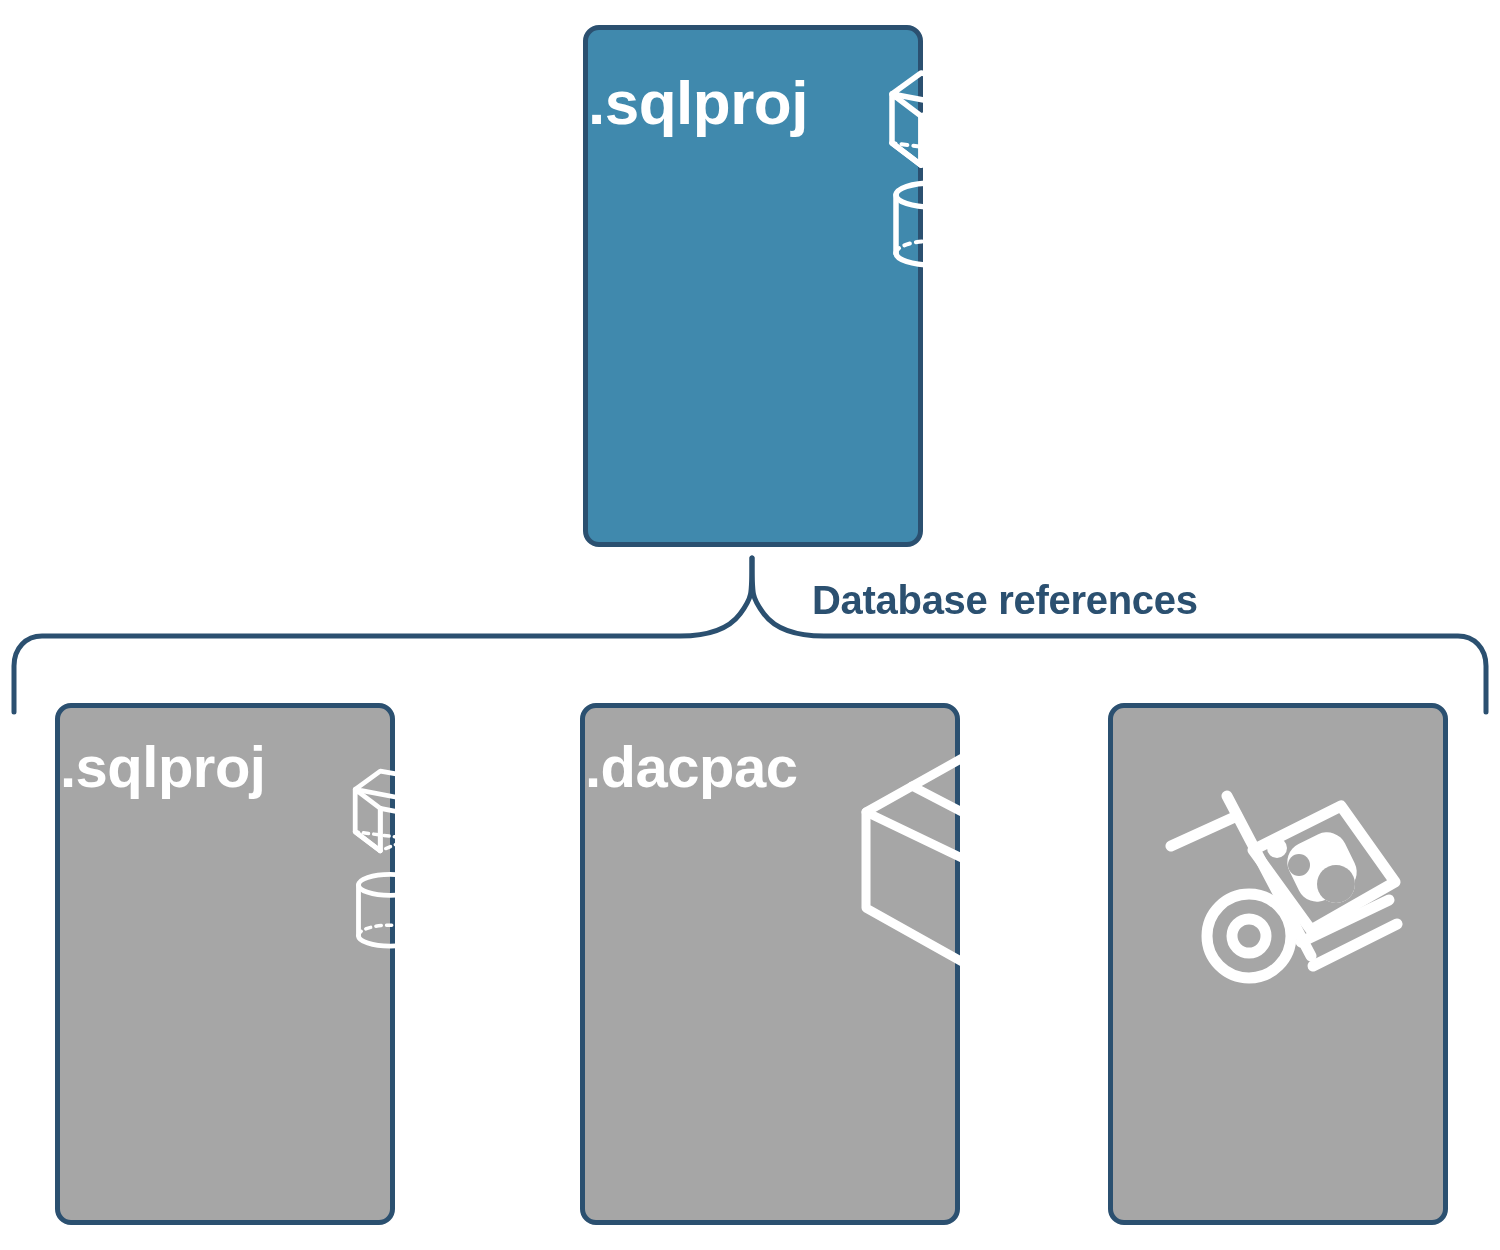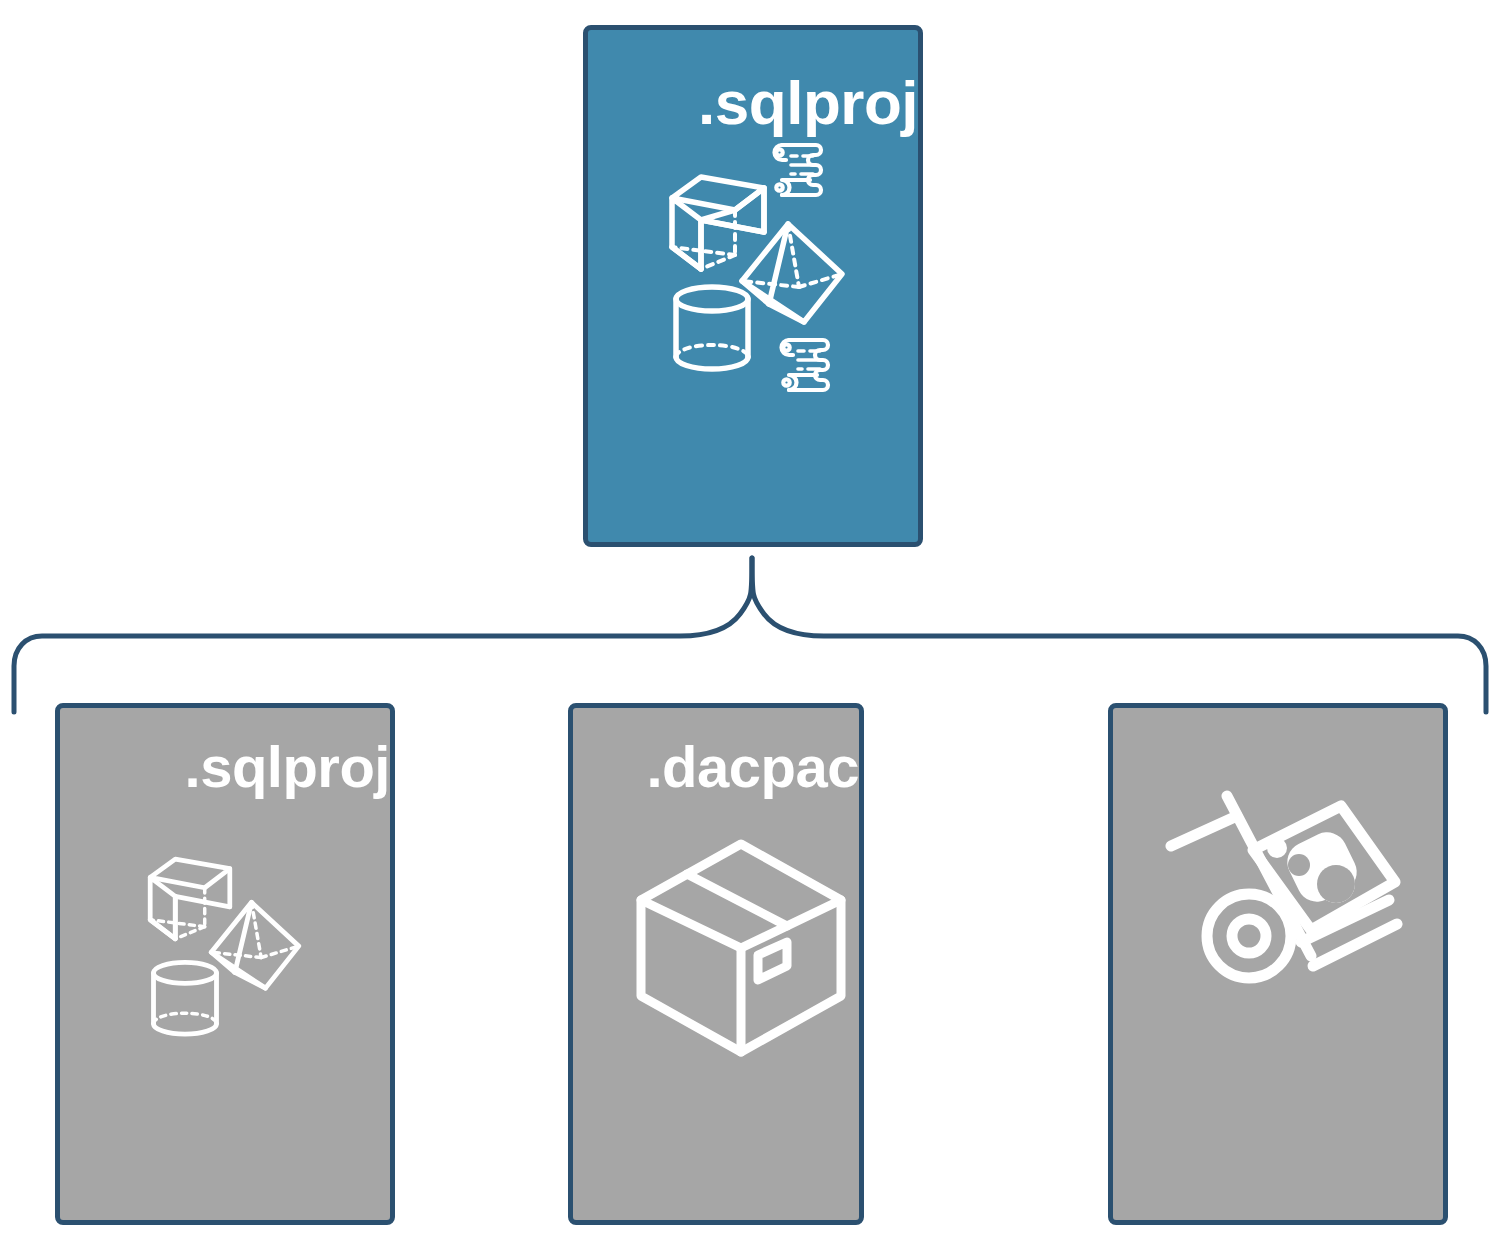--- a/index.html
+++ b/index.html
@@ -19,24 +19,23 @@
     inset: 0;
     width: 1500px;
     height: 1250px;
   }
 
   
   .card {
     position: absolute;
     box-sizing: border-box;
     border: 5px solid #2B5070;
-    border-radius: 8px;
+    border-radius: 16px;
     display: flex;
-    flex-direction: column;
-    align-items: flex-end;
+    align-items: flex-start;
   }
   .card-blue { background: #4089AD; }
   .card-gray { background: #A6A6A6; }
 
   .card-title {
     color: #ffffff;
     font-weight: bold;
     letter-spacing: -0.5px;
     line-height: 1;
     text-align: center;
@@ -54,23 +53,23 @@
     margin-top: 42px;
   }
 
   #card-sqlproj-ref {
     left: 55px;
     top: 703px;
     width: 340px;
     height: 522px;
   }
   #card-dacpac {
-    left: 568px;
+    left: 580px;
     top: 703px;
-    width: 296px;
+    width: 380px;
     height: 522px;
   }
   #card-nupkg {
     left: 1108px;
     top: 703px;
     width: 340px;
     height: 522px;
   }
   .card-gray .card-title {
     font-size: 58px;
@@ -207,20 +206,21 @@
              C26 96, 14 108, 14 126
              L14 172" fill="none" stroke="#2B5070" stroke-width="5" stroke-linecap="round"></path>
     <path d="M752 18
              C752 56, 752 58, 764 74
              C776 90, 798 96, 824 96
              L1458 96
              C1474 96, 1486 108, 1486 126
              L1486 172" fill="none" stroke="#2B5070" stroke-width="5" stroke-linecap="round"></path>
   </svg>
 
+  <div id="ref-label">Database references</div>
 
   <div class="card card-gray" id="card-sqlproj-ref">
     <div class="card-title">.sqlproj</div>
     <div class="icon-area">
 
       <svg style="left:85px; top:58px;" width="90" height="90" viewBox="0 0 104 104">
         <g fill="none" stroke="#ffffff" stroke-width="5.5" stroke-linejoin="round" stroke-linecap="round">
           <path d="M6 27 L35 6 L98 17 L69 39 Z"></path>
           <path d="M6 27 L6 76 L35 98 L35 49 Z"></path>
           <path d="M35 49 L98 61"></path>

